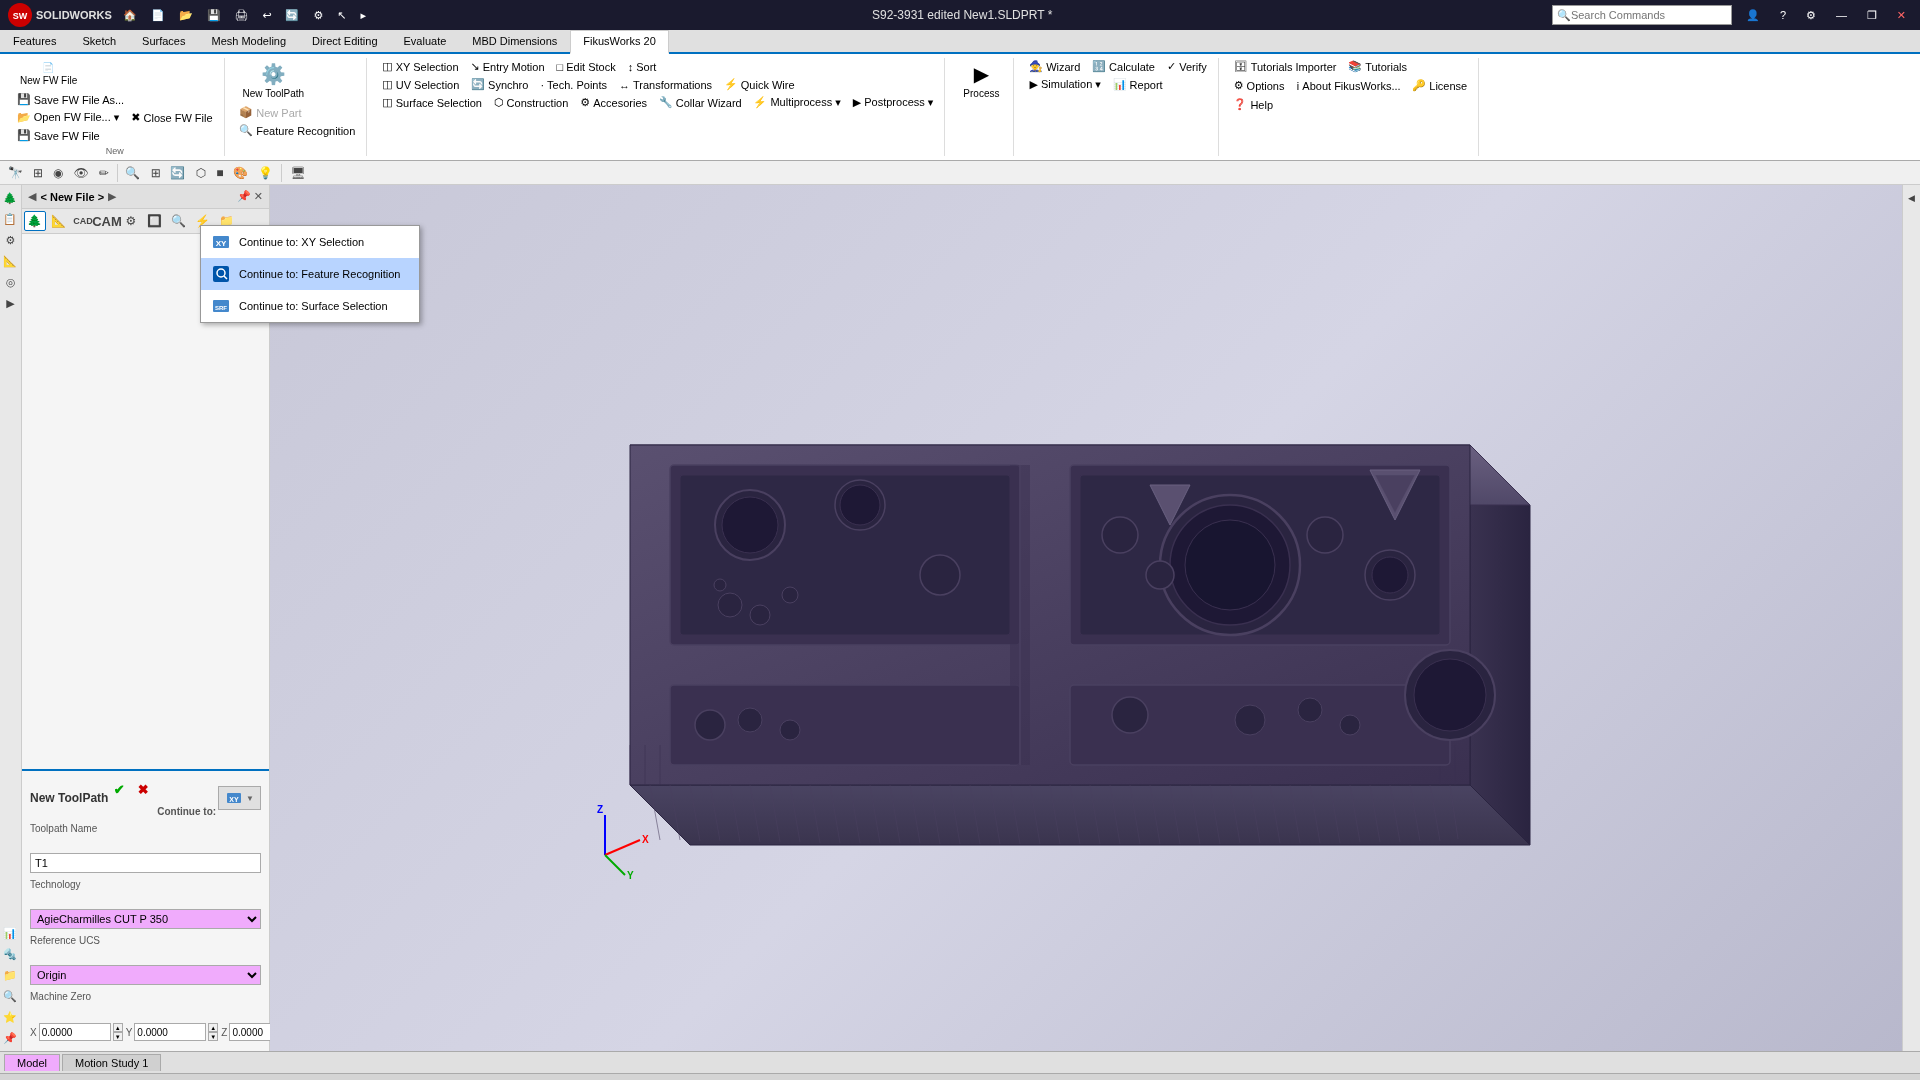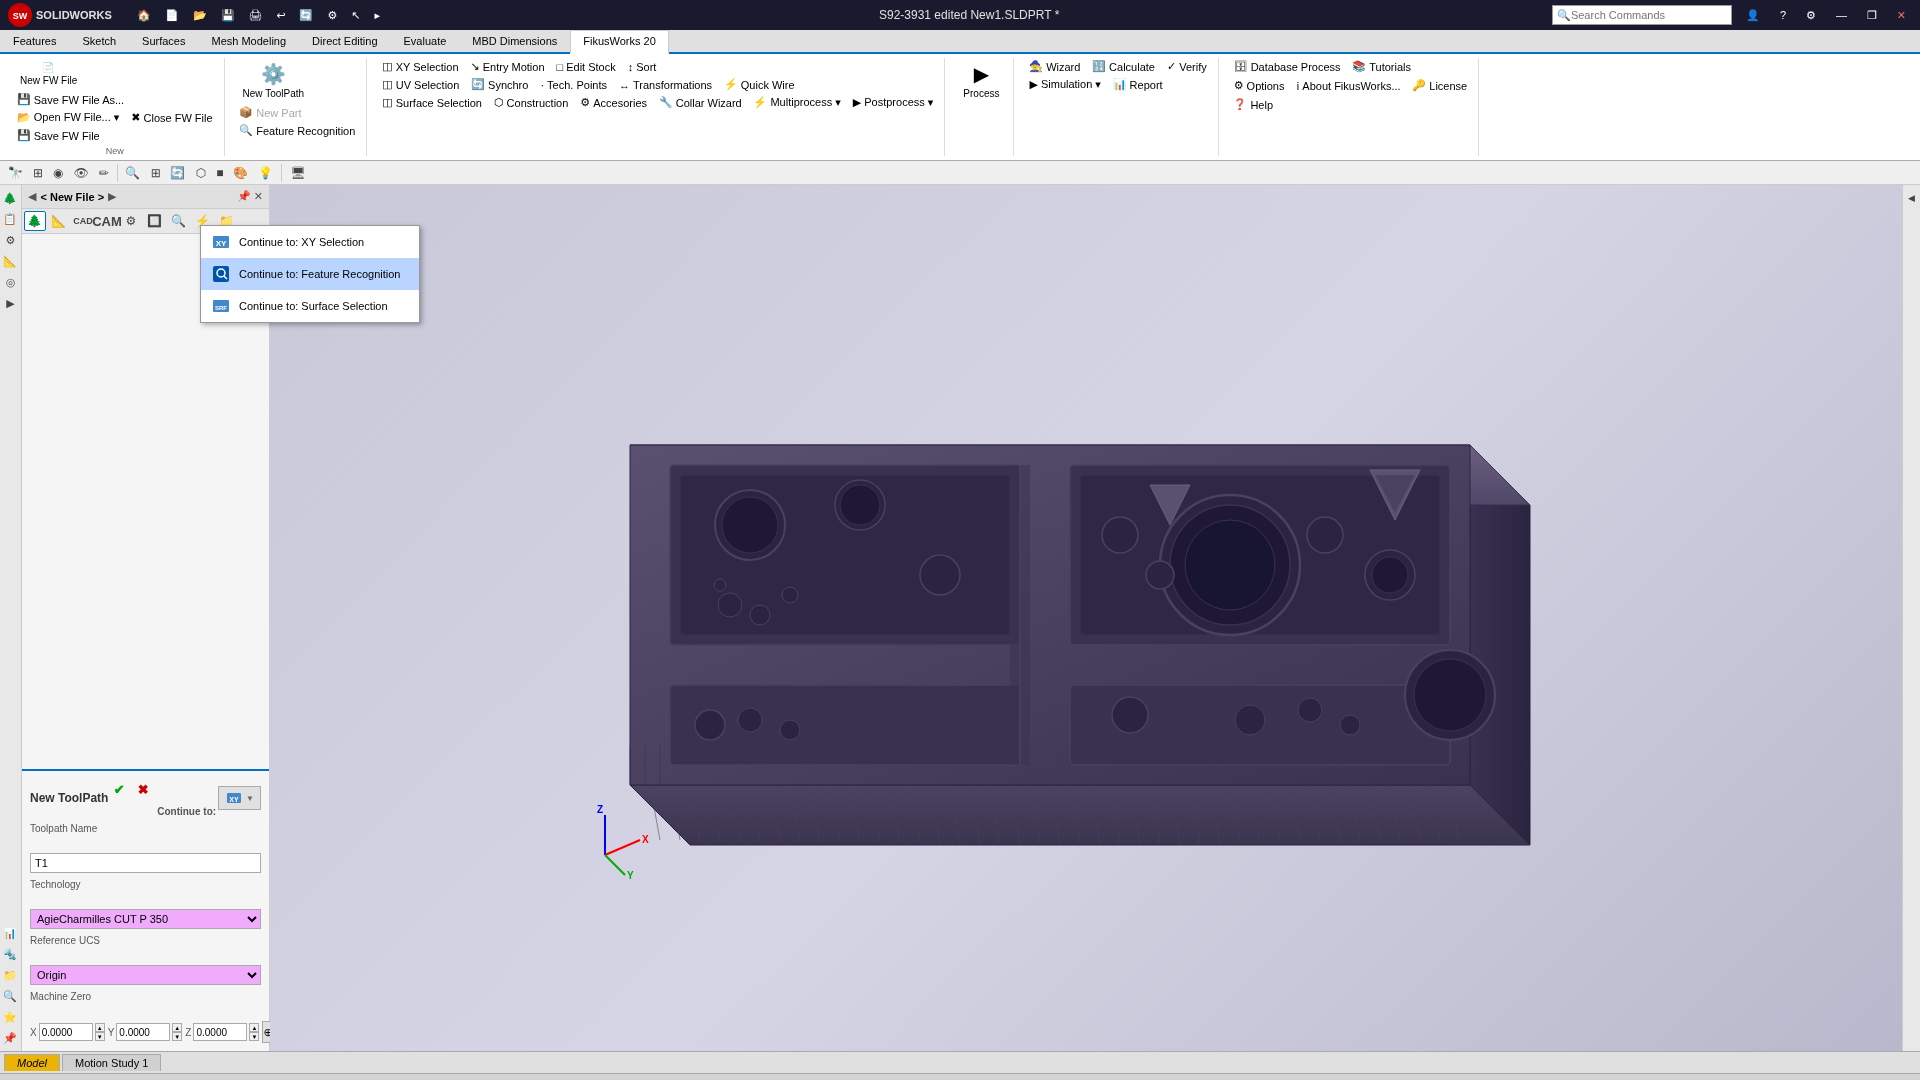--- a/index.html
+++ b/index.html
@@ -8,21 +8,21 @@
     
     #titlebar {
       height: 30px;
       background: #1a1a2e;
       display: flex;
       align-items: center;
       justify-content: space-between;
       padding: 0 8px;
       color: white;
     }
-    #titlebar-left { display: flex; align-items: center; gap: 20px; }
+    #titlebar-left { display: flex; align-items: center; gap: 6px; }
     #titlebar-center { font-size: 12px; color: #e0e0e0; }
     #titlebar-right { display: flex; align-items: center; gap: 8px; }
     .title-btn { color: white; font-size: 11px; cursor: pointer; padding: 2px 6px; }
 
     
     .search-bar {
       display: flex;
       align-items: center;
       background: white;
       border: 1px solid #999;
@@ -237,21 +237,21 @@
       display: flex;
       align-items: center;
       gap: 3px;
       font-size: 10px;
     }
     .mz-field {
       display: flex; align-items: center; gap: 2px;
     }
     .mz-label { font-size: 10px; color: #555; }
     .mz-input {
-      width: 54px; height: 18px;
+      width: 72px; height: 18px;
       border: 1px solid #aaa;
       font-size: 10px;
       padding: 1px 2px;
     }
     .mz-spin {
       display: flex; flex-direction: column;
       width: 10px;
     }
     .mz-spin-btn {
       font-size: 6px; cursor: pointer; line-height: 8px;
@@ -349,21 +349,21 @@
       gap: 2px;
     }
     .bottom-tab {
       padding: 2px 12px;
       font-size: 11px;
       cursor: pointer;
       background: #d0d0d0;
       border: 1px solid #aaa;
       border-bottom: none;
     }
-    .bottom-tab.active { background: #eab308; font-style: italic; }
+    .bottom-tab.active { background: #f0abfc; }
 
     
     #view-toolbar {
       height: 24px;
       background: #f0f0f0;
       border-bottom: 1px solid #ccc;
       display: flex;
       align-items: center;
       padding: 0 4px;
       gap: 2px;
@@ -625,21 +625,21 @@
         </div>
       </div>
     </div>
   </div>
 
   <div class="ribbon-group">
     <div class="ribbon-group-content">
       <div class="ribbon-row">
         <div class="rib-btn">
           <span>🗄</span>
-          <span>Database Process</span>
+          <span>Tutorials Importer</span>
         </div>
         <div class="rib-btn">
           <span>📚</span>
           <span>Tutorials</span>
         </div>
       </div>
       <div class="ribbon-row">
         <div class="rib-btn">
           <span>⚙</span>
           <span>Options</span>

